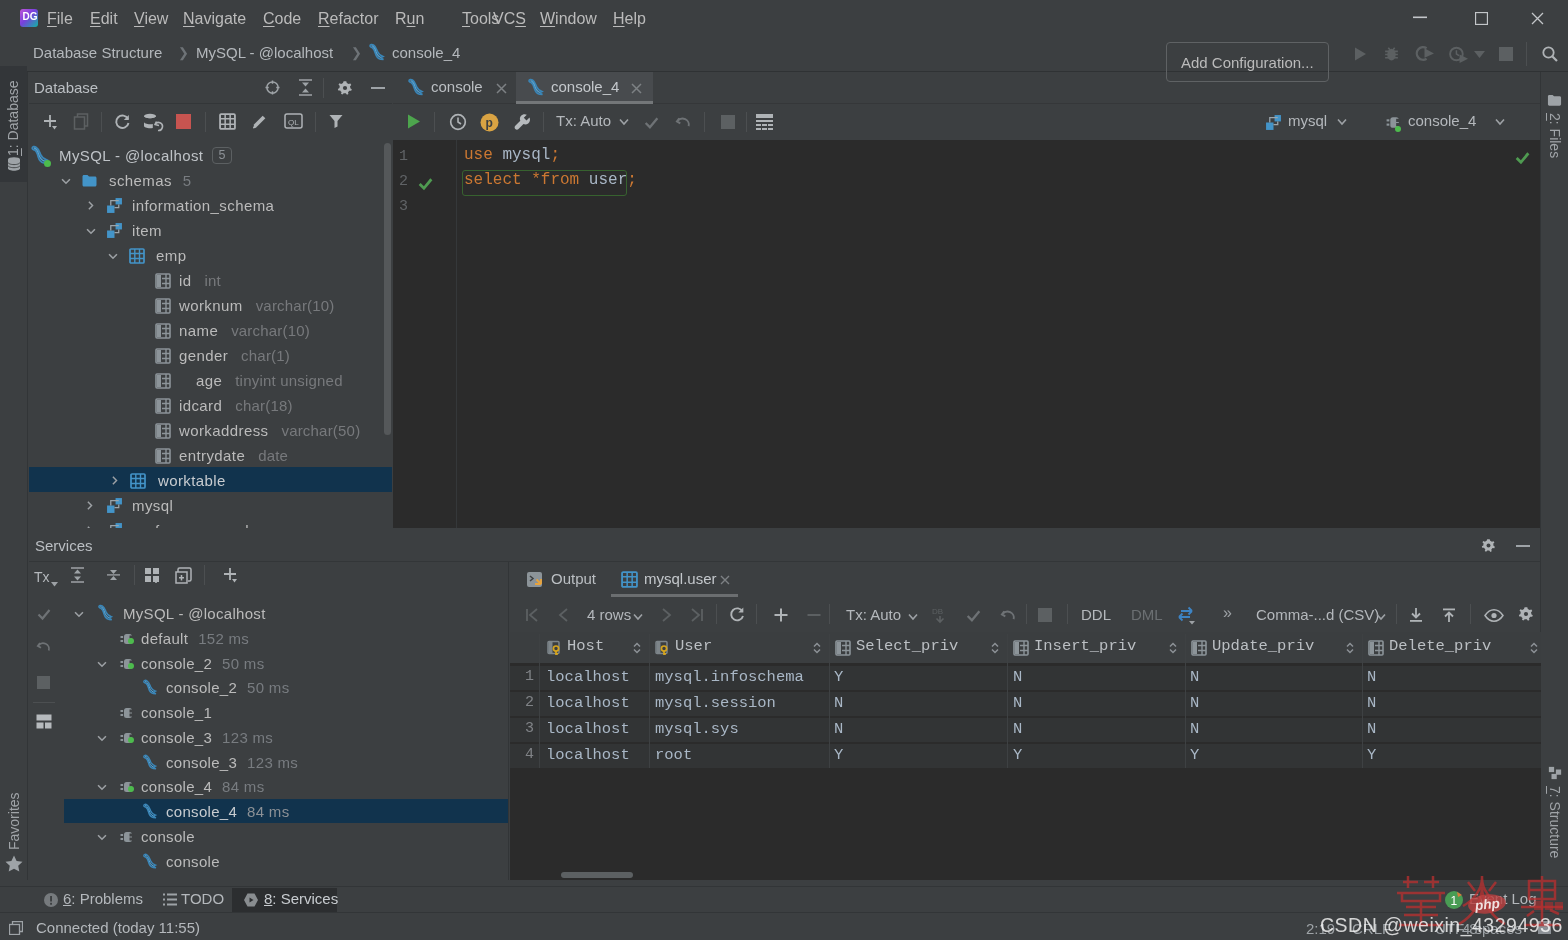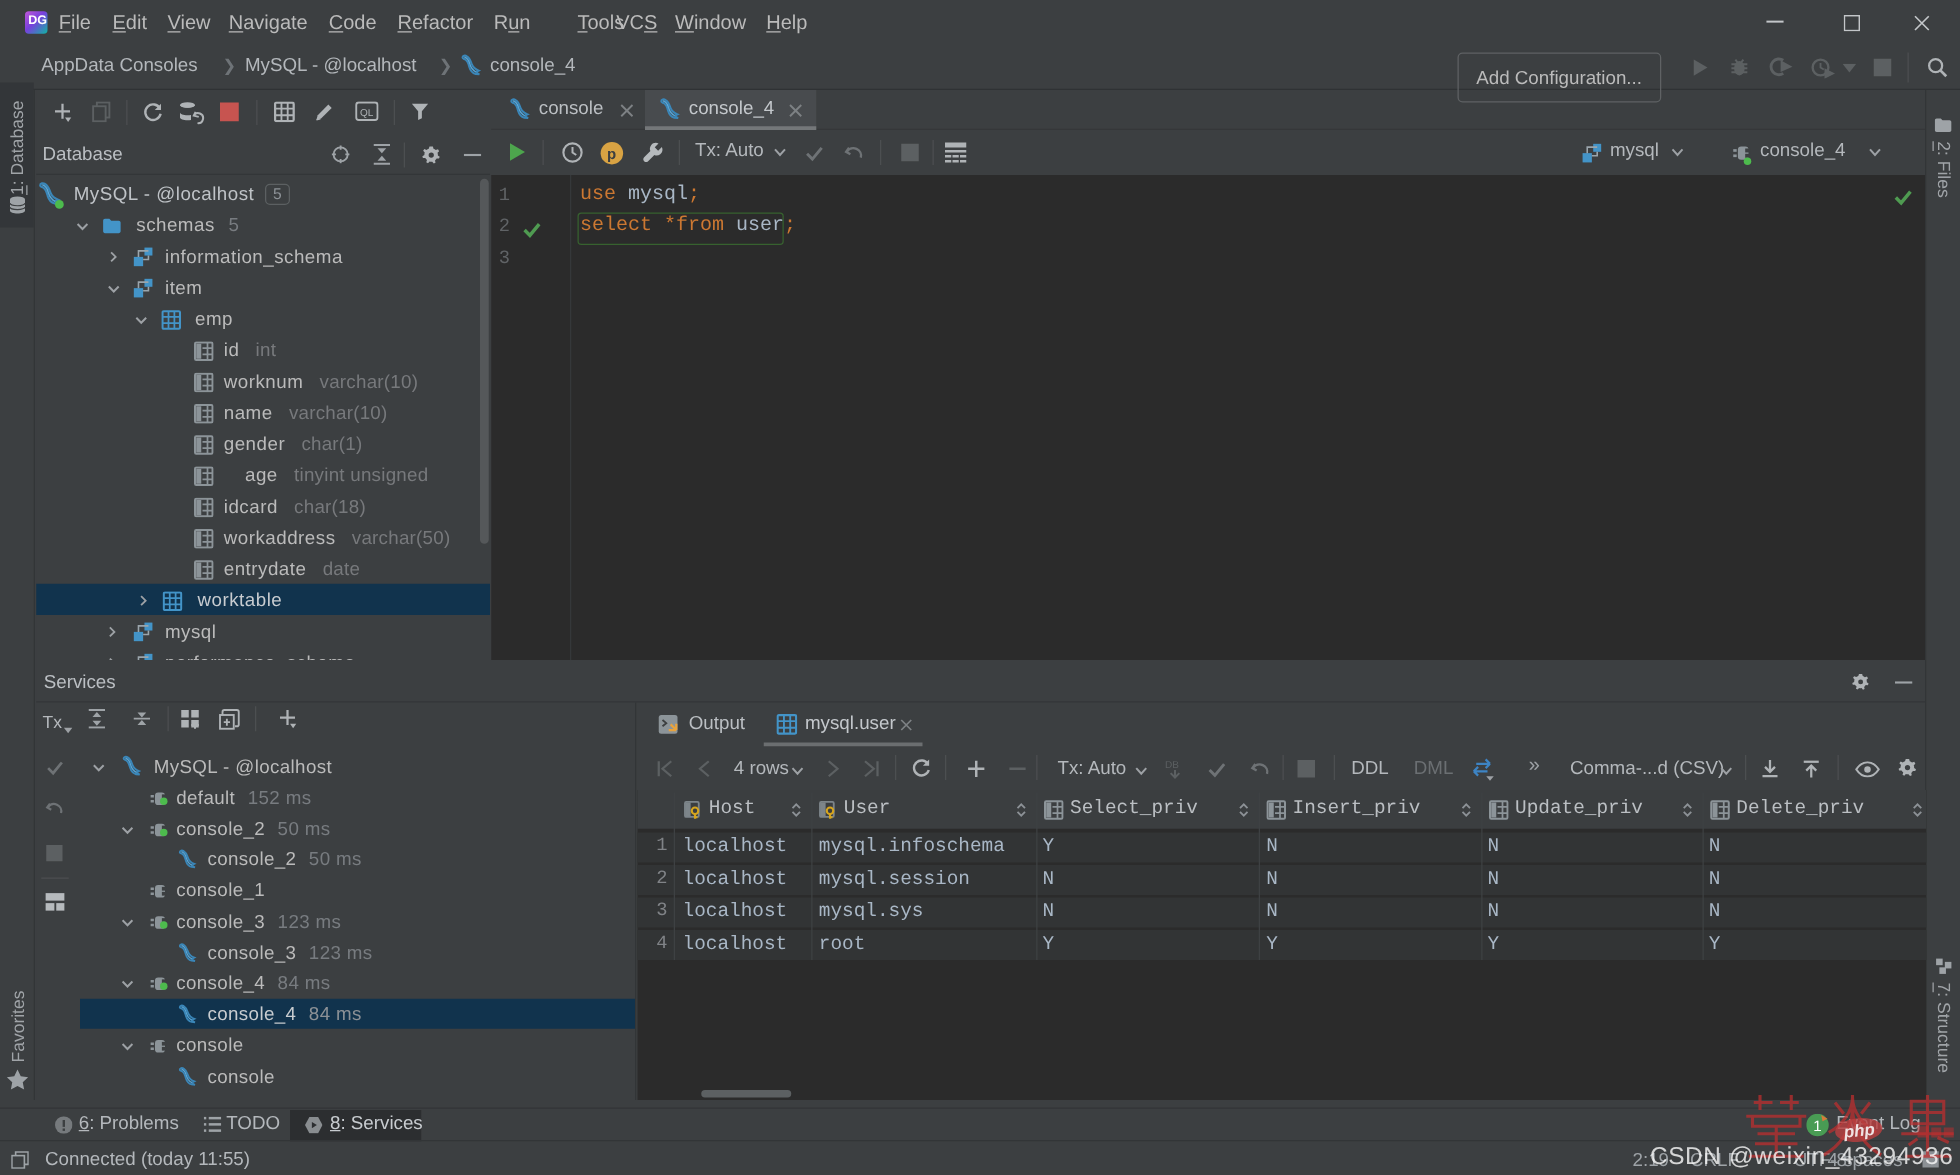--- a/index.html
+++ b/index.html
@@ -144,21 +144,21 @@
       </svg>
   <svg class="abs" style="left:1475px;top:12px" width="13" height="13">
         <rect x="0.5" y="0.5" width="12" height="12" fill="none" stroke="#c3c6c9" stroke-width="1.3"></rect>
       </svg>
   <svg class="abs" style="left:1531px;top:12px" width="13" height="13">
         <path d="M1 1 L12 12 M12 1 L1 12" stroke="#c3c6c9" stroke-width="1.3"></path>
       </svg>
 </div>
 
 <div class="abs" id="runbar">
-  <span class="abs" style="left:33px;top:8px;color:#b4b8bc;">AppData Consoles</span>
+  <span class="abs" style="left:33px;top:8px;color:#b4b8bc;">Database Structure</span>
   <span class="abs crumbsep" style="left:170px;top:9px;">❯</span>
   <span class="abs" style="left:196px;top:8px;color:#b4b8bc;">MySQL - @localhost</span>
   <span class="abs crumbsep" style="left:343px;top:9px;">❯</span>
   <svg class="abs" style="left:368px;top:7px" width="20" height="20">
         <use href="#dolphin"></use>
       </svg>
   <span class="abs" style="left:392px;top:8px;color:#b4b8bc;">console_4</span>
   <div class="abs" id="addcfg" style="left:1166px;top:6px;">Add Configuration...</div>
   <svg class="abs" style="left:1353px;top:10px" width="15" height="16">
         <path d="M2 1.5 L13 8 L2 14.5 Z" fill="#5c6062"></path>
@@ -206,73 +206,73 @@
   <div class="abs vtextR" style="left:6px;top:41px;height:66px;"><span><u>2</u>: Files</span></div>
   <svg class="abs" style="left:7px;top:694px" width="14" height="14" viewBox="0 0 16 16">
         <rect x="1" y="1" width="6" height="6" fill="#9ea3a7"></rect>
         <rect x="9" y="4" width="6" height="6" fill="#9ea3a7"></rect>
         <rect x="4" y="9" width="6" height="6" fill="#9ea3a7"></rect>
       </svg>
   <div class="abs vtextR" style="left:6px;top:714px;height:92px;"><span><u>7</u>: Structure</span></div>
 </div>
 
 <div class="abs" id="dbpanel">
-  <div id="dbtools" style="position:relative;height:36px;">
-    <svg class="abs" style="left:13px;top:10px" width="16" height="16" viewBox="0 0 16 16">
-          <path d="M8 1 V13 M2 7 H14" stroke="#afb3b6" stroke-width="1.8"></path>
-          <path d="M10 12 H15 L12.5 15.5 Z" fill="#afb3b6"></path>
-        </svg>
-    <svg class="abs" style="left:44px;top:9px" width="16" height="17" viewBox="0 0 16 17">
-          <rect x="4.5" y="1" width="10" height="12" fill="none" stroke="#5c6062" stroke-width="1.5"></rect>
-          <rect x="1.5" y="4" width="10" height="12" fill="#3c3f41" stroke="#5c6062" stroke-width="1.5"></rect>
-        </svg>
-    <div class="abs sep-v" style="left:72px;top:8px;height:20px;background:#4c4f51;"></div>
-    <svg class="abs" style="left:85px;top:9px" width="17" height="18" viewBox="0 0 17 18">
-          <path d="M14 6 A6.2 6.2 0 1 0 14.5 10" fill="none" stroke="#afb3b6" stroke-width="1.9"></path>
-          <path d="M14.8 2 V7 H9.8 Z" fill="#afb3b6"></path>
-        </svg>
-    <svg class="abs" style="left:113px;top:8px" width="22" height="20" viewBox="0 0 22 20">
-          <ellipse cx="8" cy="4" rx="6" ry="2.2" fill="#afb3b6"></ellipse>
-          <path d="M2 4 V14 C2 15.2 4.7 16.2 8 16.2 C9 16.2 10 16.1 10.8 16 L10.8 12 C10 12.1 9 12.2 8 12.2 C4.7 12.2 2 11.2 2 10 Z M14 4 C14 5.2 11.3 6.2 8 6.2 C4.7 6.2 2 5.2 2 4" fill="#afb3b6"></path>
-          <path d="M13 12.5 A4 4 0 1 1 16 18.5 M14.5 9.5 L13 12.5 L17 13.5" fill="none" stroke="#afb3b6" stroke-width="1.6"></path>
-        </svg>
-    <div class="abs" style="left:147px;top:10px;width:15px;height:15px;background:#c75450;"></div>
-    <div class="abs sep-v" style="left:176px;top:8px;height:20px;background:#4c4f51;"></div>
-    <svg class="abs" style="left:190px;top:9px" width="17" height="17" viewBox="0 0 16 16">
-          <use href="#tablegray"></use>
-        </svg>
-    <svg class="abs" style="left:222px;top:9px" width="17" height="17" viewBox="0 0 16 16">
-          <path d="M2 14 L3 10.5 L11 2.5 L13.5 5 L5.5 13 Z" fill="#afb3b6"></path>
-          <path d="M2 14 L5 13.2" stroke="#afb3b6" stroke-width="1"></path>
-        </svg>
-    <svg class="abs" style="left:255px;top:9px" width="19" height="17" viewBox="0 0 19 17">
-          <rect x="1" y="1" width="17" height="14" rx="2" fill="none" stroke="#afb3b6" stroke-width="1.5"></rect>
-          <text x="4" y="11.5" font-size="8" fill="#afb3b6" font-family="Liberation Sans">QL</text>
-        </svg>
-    <div class="abs sep-v" style="left:286px;top:8px;height:20px;background:#4c4f51;"></div>
-    <svg class="abs" style="left:299px;top:9px" width="16" height="16" viewBox="0 0 16 16">
-          <path d="M1.5 2 H14.5 L9.5 8 V13.5 L6.5 15 V8 Z" fill="#afb3b6"></path>
-        </svg>
-  </div>
   <div id="dbhead" style="position:relative;">
     <span class="abs" style="left:5px;top:7px;color:#bbbfc3;">Database</span>
     <svg class="abs" style="left:236px;top:8px" width="15" height="15" viewBox="0 0 16 16">
           <circle cx="8" cy="8" r="6" fill="none" stroke="#9ea3a7" stroke-width="1.6"></circle>
           <path d="M8 0.5 V4 M8 12 V15.5 M0.5 8 H4 M12 8 H15.5" stroke="#9ea3a7" stroke-width="1.6"></path>
         </svg>
     <svg class="abs" style="left:269px;top:7px" width="15" height="17" viewBox="0 0 15 17">
           <path d="M1 1 H14 M1 16 H14" stroke="#9ea3a7" stroke-width="1.5"></path>
           <path d="M7.5 7.5 L4 3.5 H11 Z M7.5 9.5 L4 13.5 H11 Z" fill="#9ea3a7"></path>
         </svg>
     <div class="abs sep-v" style="left:294px;top:6px;height:20px;background:#4c4f51;"></div>
     <svg class="abs" style="left:308px;top:8px" width="16" height="16">
           <use href="#gear"></use>
         </svg>
     <svg class="abs" style="left:342px;top:15px" width="14" height="2">
           <rect width="14" height="2" fill="#9ea3a7"></rect>
+        </svg>
+  </div>
+  <div id="dbtools" style="position:relative;height:36px;">
+    <svg class="abs" style="left:13px;top:10px" width="16" height="16" viewBox="0 0 16 16">
+          <path d="M8 1 V13 M2 7 H14" stroke="#afb3b6" stroke-width="1.8"></path>
+          <path d="M10 12 H15 L12.5 15.5 Z" fill="#afb3b6"></path>
+        </svg>
+    <svg class="abs" style="left:44px;top:9px" width="16" height="17" viewBox="0 0 16 17">
+          <rect x="4.5" y="1" width="10" height="12" fill="none" stroke="#5c6062" stroke-width="1.5"></rect>
+          <rect x="1.5" y="4" width="10" height="12" fill="#3c3f41" stroke="#5c6062" stroke-width="1.5"></rect>
+        </svg>
+    <div class="abs sep-v" style="left:72px;top:8px;height:20px;background:#4c4f51;"></div>
+    <svg class="abs" style="left:85px;top:9px" width="17" height="18" viewBox="0 0 17 18">
+          <path d="M14 6 A6.2 6.2 0 1 0 14.5 10" fill="none" stroke="#afb3b6" stroke-width="1.9"></path>
+          <path d="M14.8 2 V7 H9.8 Z" fill="#afb3b6"></path>
+        </svg>
+    <svg class="abs" style="left:113px;top:8px" width="22" height="20" viewBox="0 0 22 20">
+          <ellipse cx="8" cy="4" rx="6" ry="2.2" fill="#afb3b6"></ellipse>
+          <path d="M2 4 V14 C2 15.2 4.7 16.2 8 16.2 C9 16.2 10 16.1 10.8 16 L10.8 12 C10 12.1 9 12.2 8 12.2 C4.7 12.2 2 11.2 2 10 Z M14 4 C14 5.2 11.3 6.2 8 6.2 C4.7 6.2 2 5.2 2 4" fill="#afb3b6"></path>
+          <path d="M13 12.5 A4 4 0 1 1 16 18.5 M14.5 9.5 L13 12.5 L17 13.5" fill="none" stroke="#afb3b6" stroke-width="1.6"></path>
+        </svg>
+    <div class="abs" style="left:147px;top:10px;width:15px;height:15px;background:#c75450;"></div>
+    <div class="abs sep-v" style="left:176px;top:8px;height:20px;background:#4c4f51;"></div>
+    <svg class="abs" style="left:190px;top:9px" width="17" height="17" viewBox="0 0 16 16">
+          <use href="#tablegray"></use>
+        </svg>
+    <svg class="abs" style="left:222px;top:9px" width="17" height="17" viewBox="0 0 16 16">
+          <path d="M2 14 L3 10.5 L11 2.5 L13.5 5 L5.5 13 Z" fill="#afb3b6"></path>
+          <path d="M2 14 L5 13.2" stroke="#afb3b6" stroke-width="1"></path>
+        </svg>
+    <svg class="abs" style="left:255px;top:9px" width="19" height="17" viewBox="0 0 19 17">
+          <rect x="1" y="1" width="17" height="14" rx="2" fill="none" stroke="#afb3b6" stroke-width="1.5"></rect>
+          <text x="4" y="11.5" font-size="8" fill="#afb3b6" font-family="Liberation Sans">QL</text>
+        </svg>
+    <div class="abs sep-v" style="left:286px;top:8px;height:20px;background:#4c4f51;"></div>
+    <svg class="abs" style="left:299px;top:9px" width="16" height="16" viewBox="0 0 16 16">
+          <path d="M1.5 2 H14.5 L9.5 8 V13.5 L6.5 15 V8 Z" fill="#afb3b6"></path>
         </svg>
   </div>
   <div id="dbtree" style="position:relative;height:388px;overflow:hidden;">
     <div class="treerow" style="left:0;top:3px;">
       <svg style="margin-left:1px" width="22" height="22">
             <use href="#dolphin"></use>
           </svg>
       <circle style="position:absolute;left:15px;top:17px;width:7px;height:7px;border-radius:50%;background:#4dbb4d;display:block;"></circle>
       <span style="margin-left:7px;color:#bfc3c7;">MySQL - @localhost</span>
       <span style="margin-left:9px;border:1px solid #5c6062;border-radius:4px;font-size:12.5px;color:#8c9196;padding:0px 5px 1px;">5</span>

